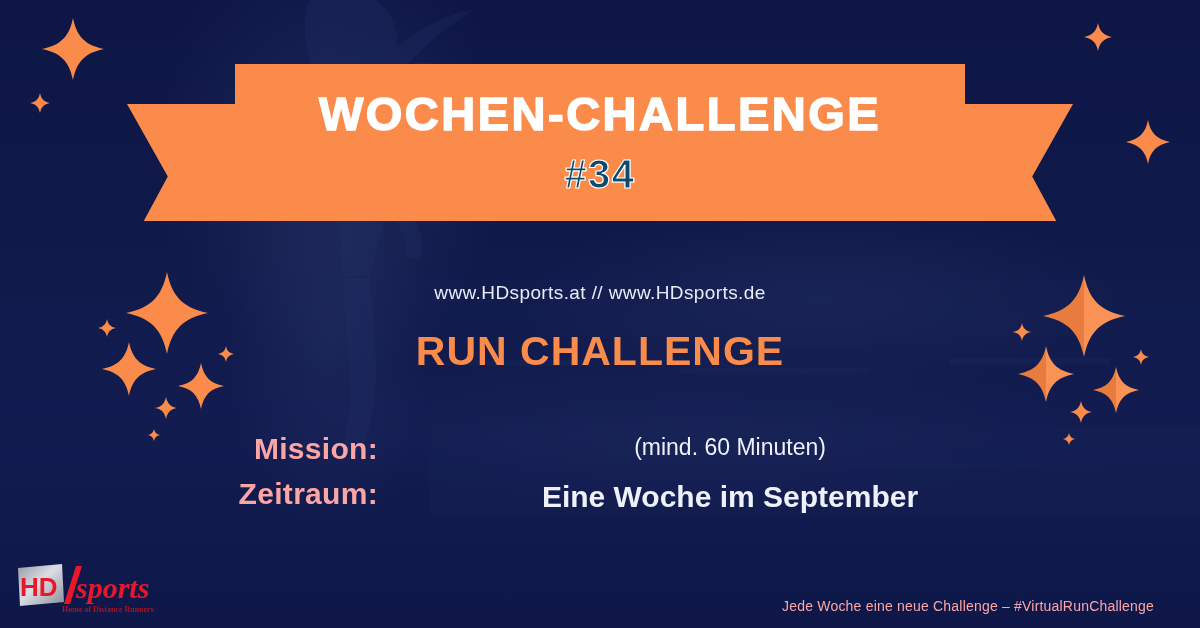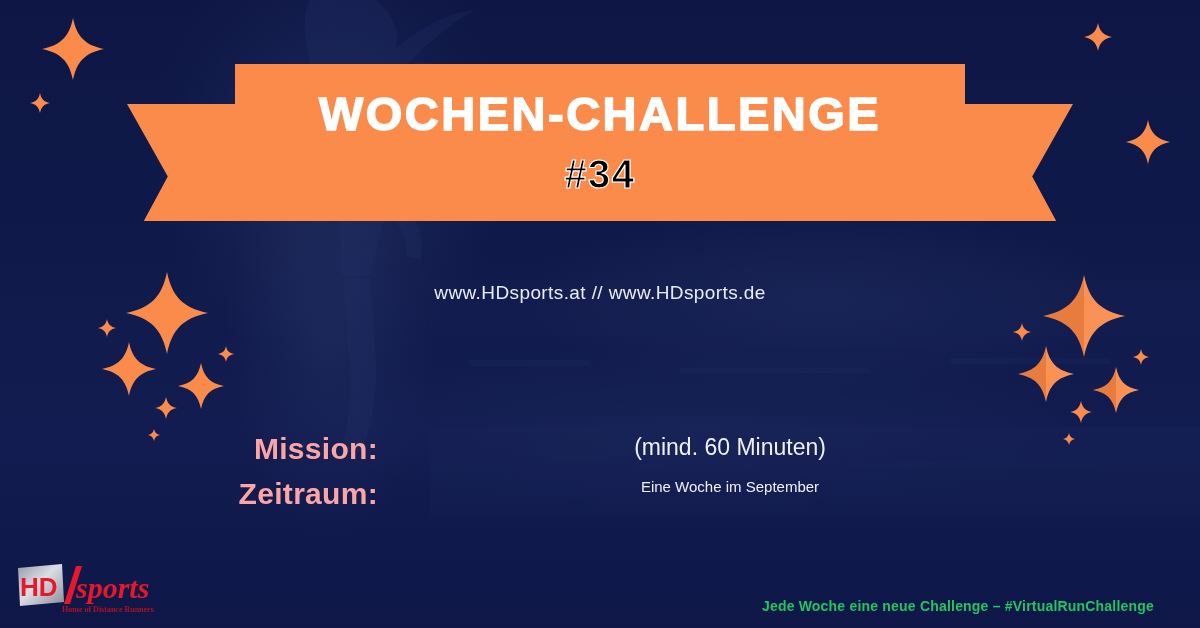--- a/index.html
+++ b/index.html
@@ -80,21 +80,21 @@
     color:#ffffff;
     font-weight:900;
     font-size:47px;
     letter-spacing:2.5px;
     line-height:1;
     text-transform:uppercase;
     font-stretch:condensed;
     -webkit-text-stroke:1.5px #ffffff;
   }
   .ribbon-sub{
-    color:#000000;
+    color:#0c4a6e;
     font-weight:900;
     font-size:40px;
     letter-spacing:1.5px;
     line-height:1.05;
     -webkit-text-stroke:1.2px #ffffff;
   }
 
   
   .url-line{
     position:absolute;
@@ -143,29 +143,29 @@
     flex:1 1 auto;
     color:#eef1f9;
     font-size:23px;
     font-weight:300;
     line-height:1.35;
     text-align:center;
     padding-right:30px;
   }
   .info-value .l2{ display:block; }
   .info-row.period{ margin-top:8px; }
-  .info-row.period .info-value{ font-size:15px; }
+  .info-row.period .info-value{ font-size:30px;font-weight:bold; }
 
   
   .footer-tagline{
     position:absolute;
     right:46px; bottom:14px;
-    color:#22c55e;
+    color:#fca5a5;
     font-size:14px;
-    font-weight:700;
+    font-weight:400;
     letter-spacing:.2px;
   }
 
   
   .logo{
     position:absolute;
     left:14px; bottom:12px;
     width:160px; height:56px;
   }
 
@@ -327,20 +327,21 @@
     <div class="ribbon-tail left"></div>
     <div class="ribbon-tail right"></div>
     <div class="ribbon-body">
       <div class="ribbon-title">WOCHEN-CHALLENGE</div>
       <div class="ribbon-sub">#34</div>
     </div>
   </div>
 
   <div class="url-line">www.HDsports.at // www.HDsports.de</div>
 
+  <div class="run-title">RUN CHALLENGE</div>
 
   <div class="info">
 
     <div class="info-row mission">
       <div class="info-label">Mission:</div>
       <div class="info-value">
         <span class="l2">(mind. 60 Minuten)</span>
       </div>
     </div>
 

